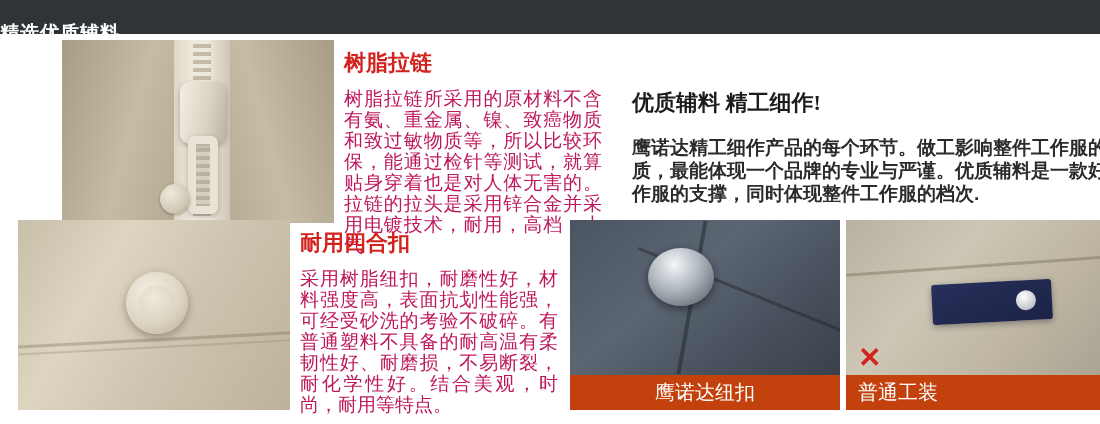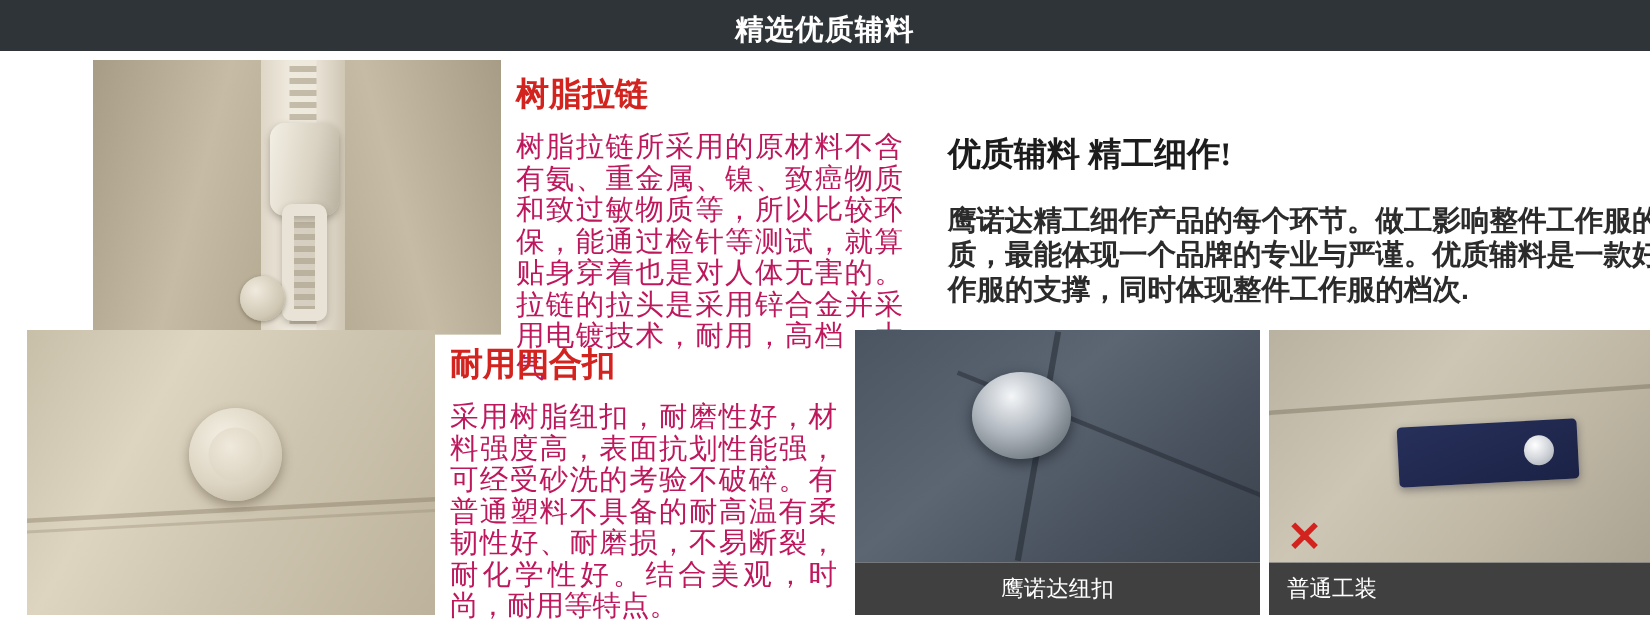--- a/index.html
+++ b/index.html
@@ -24,25 +24,24 @@
     position: absolute;
     left: 0;
     top: 0;
     width: 1100px;
     height: 34px;
     background: #2f3438;
   }
   .banner-title {
     position: absolute;
     left: 0;
-    top: 4px;
+    top: 16px;
     width: 1100px;
     height: 34px;
     line-height: 34px;
-    text-align: center;
     color: #ffffff;
     font-size: 19px;
     font-weight: bold;
     letter-spacing: 1px;
     font-family: "Liberation Sans", sans-serif;
   }
 
   
   .row-top {
     position: absolute;
@@ -315,23 +314,23 @@
     border-radius: 50%;
     background: radial-gradient(circle at 38% 32%, #ffffff, #c9cdd3 60%, #9aa0a7);
   }
 
   .compare-caption {
     position: absolute;
     left: 0;
     bottom: 0;
     width: 270px;
     height: 35px;
-    background: #404040;
+    background: #c2410c;
     color: #ffffff;
-    font-size: 15px;
+    font-size: 20px;
     font-family: "Liberation Sans", sans-serif;
     display: flex;
     align-items: center;
     justify-content: center;
   }
   .caption-left { justify-content: center; }
   .caption-right { justify-content: flex-start; padding-left: 12px; box-sizing: border-box; }
   .cross-mark {
     position: absolute;
     left: 12px;

